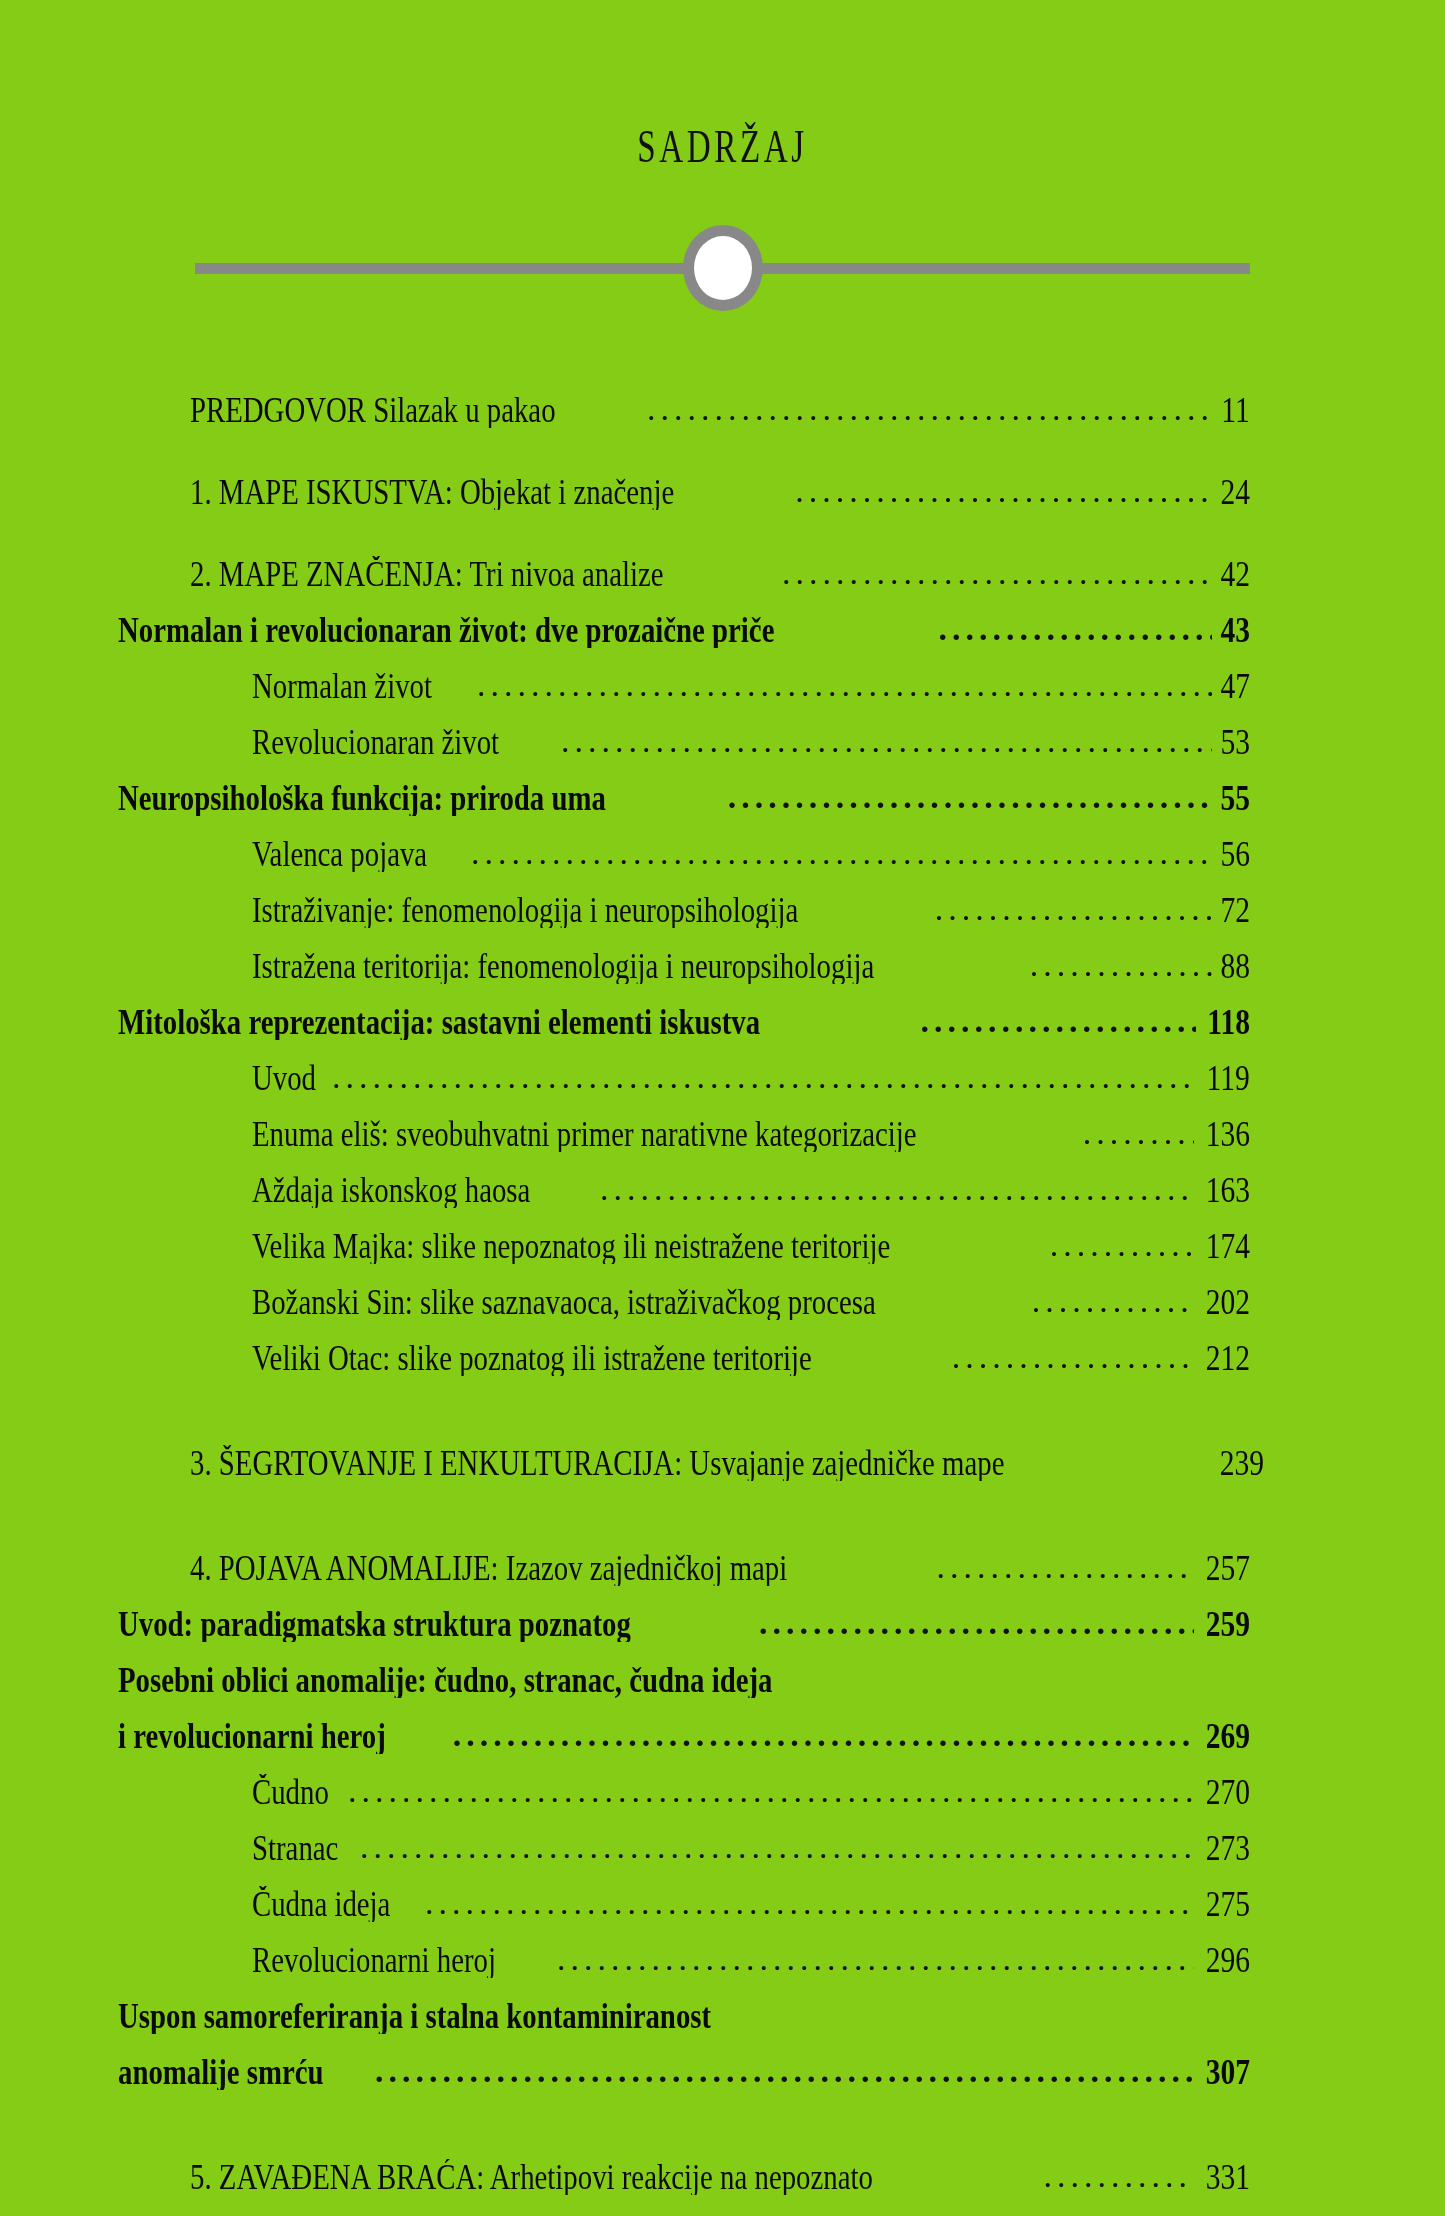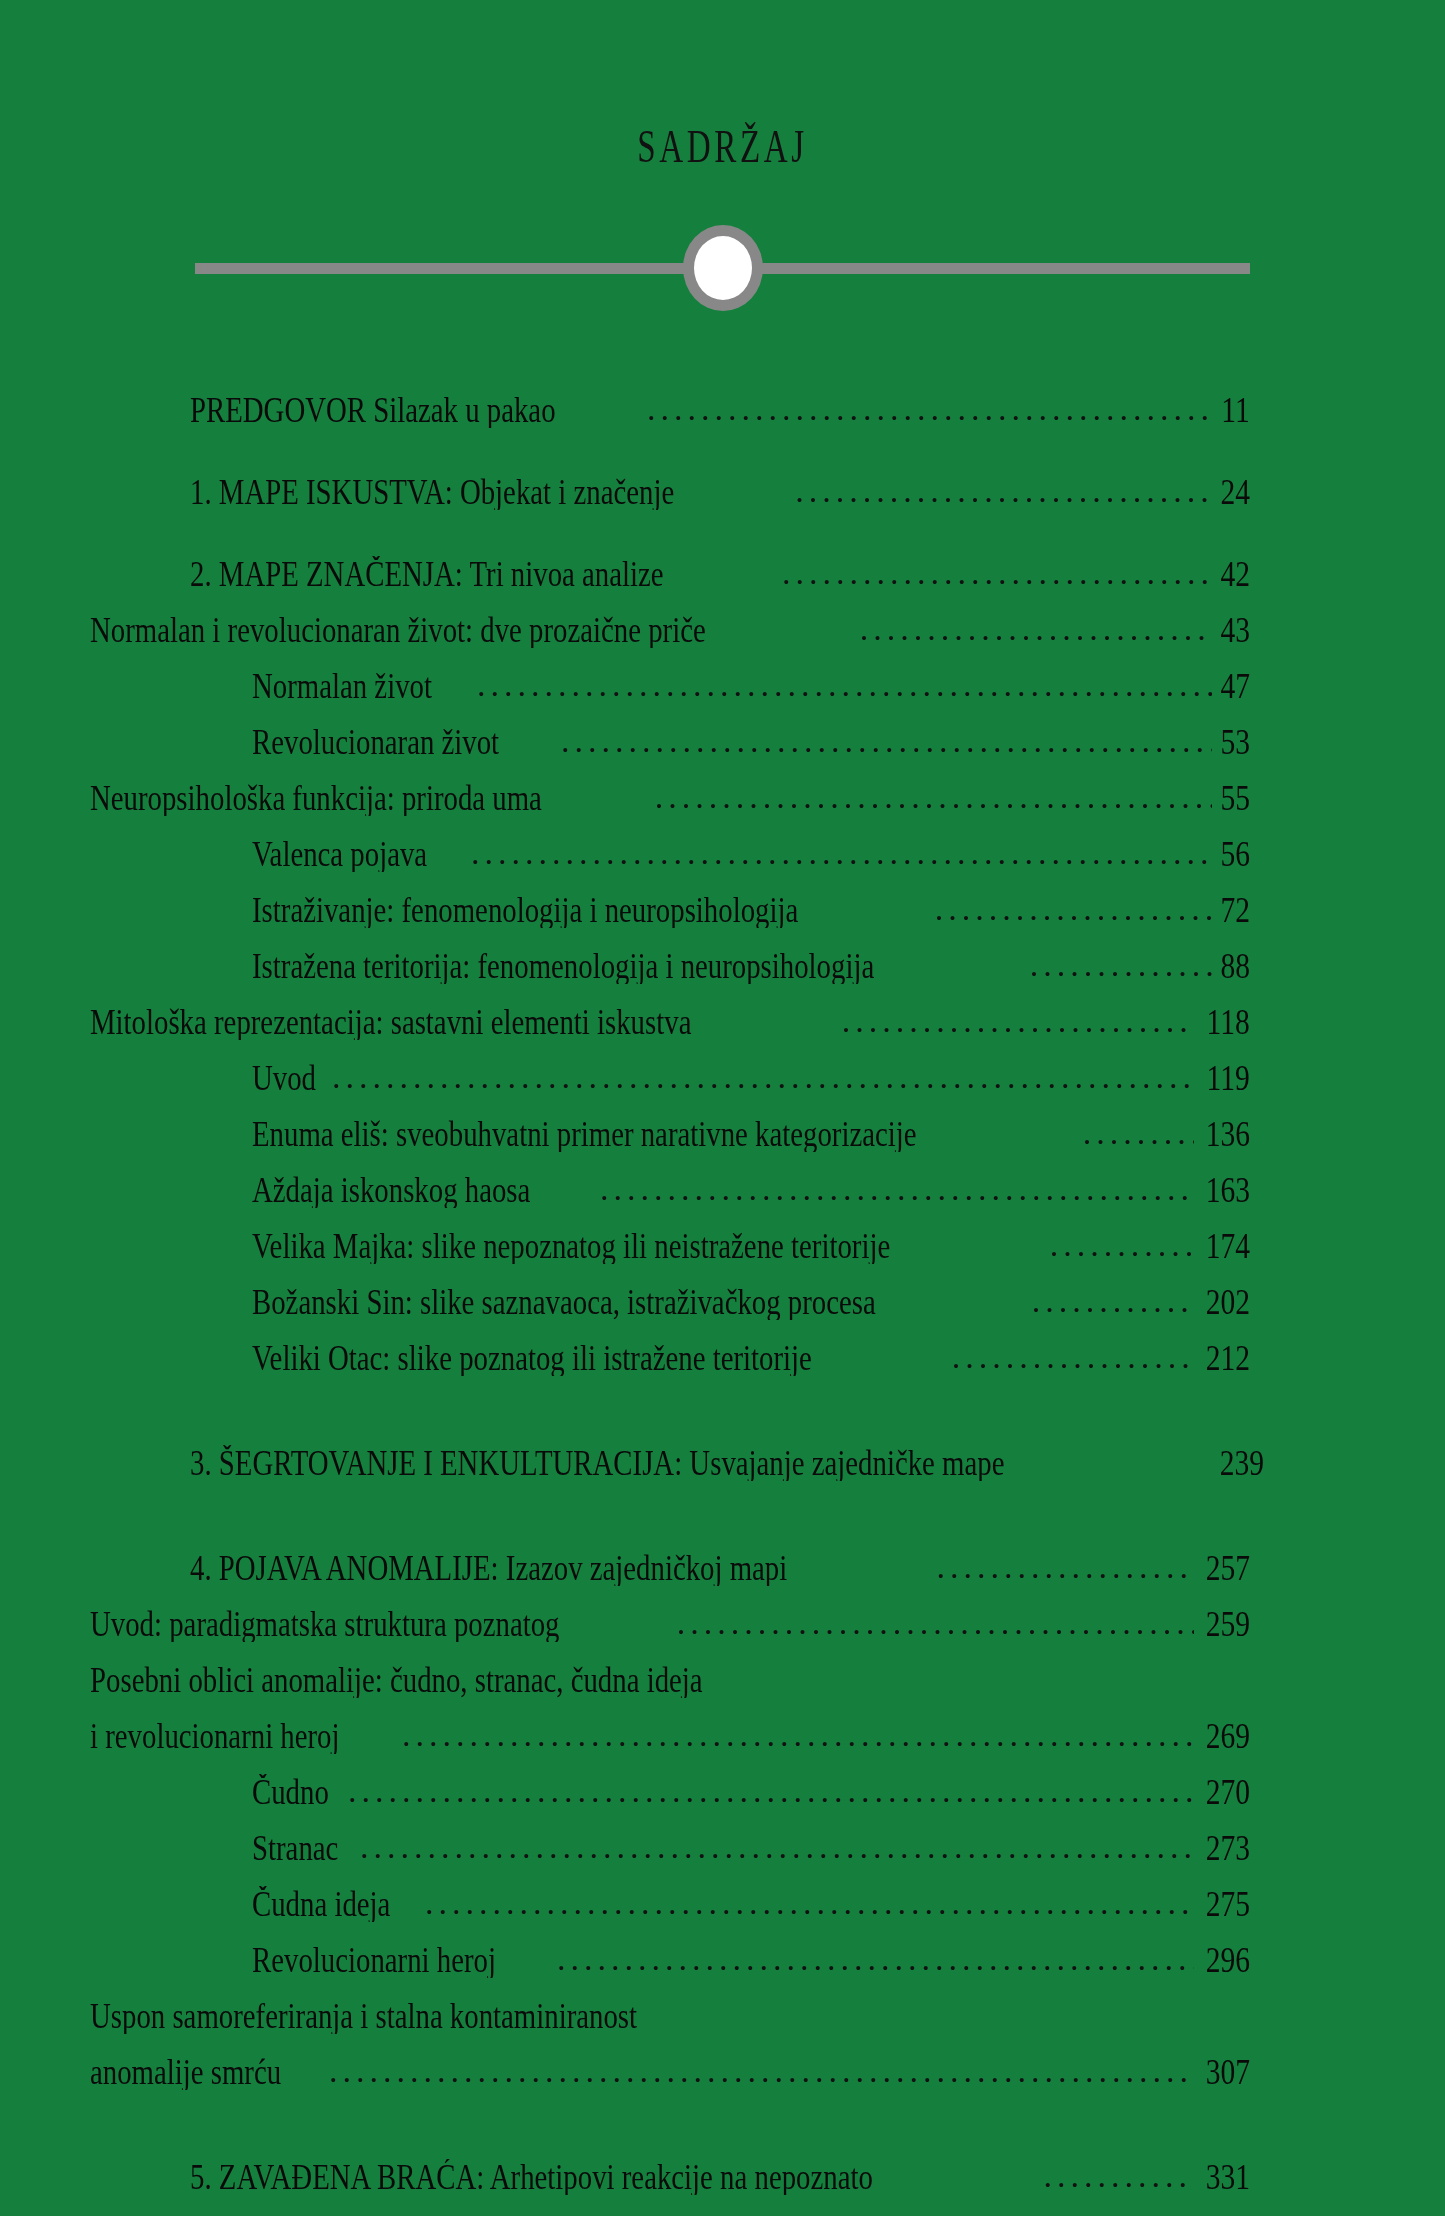--- a/index.html
+++ b/index.html
@@ -12,21 +12,21 @@
     height: 2216px;
     font-family: "Liberation Serif", "DejaVu Serif", serif;
     color: #000000;
     overflow: hidden;
   }
 
   .page {
     position: relative;
     width: 1445px;
     height: 2216px;
-    background: #15803d;
+    background: #84cc16;
     box-sizing: border-box;
   }
 
   
   .toc-title {
     text-align: center;
     font-family: "Liberation Serif", "DejaVu Serif", serif;
     font-size: 46px;
     letter-spacing: 5px;
     color: #111111;
@@ -81,21 +81,21 @@
     font-size: 36px;
     line-height: 1.0;
     height: 56px;
     color: #0a0a0a;
     padding-right: 195px;
     box-sizing: border-box;
     white-space: nowrap;
   }
 
   .toc-row.lvl0 { padding-left: 190px; }
-  .toc-row.lvl1 { padding-left: 90px; }
+  .toc-row.lvl1 { padding-left: 118px; font-weight: bold; }
   .toc-row.lvl2 { padding-left: 252px; }
 
   .toc-row.gap-before { margin-top: 26px; }
   .toc-row.gap-large  { margin-top: 49px; }
 
   .toc-label {
     transform: scaleX(0.80);
     transform-origin: left center;
     display: inline-block;
     flex: 0 0 auto;

